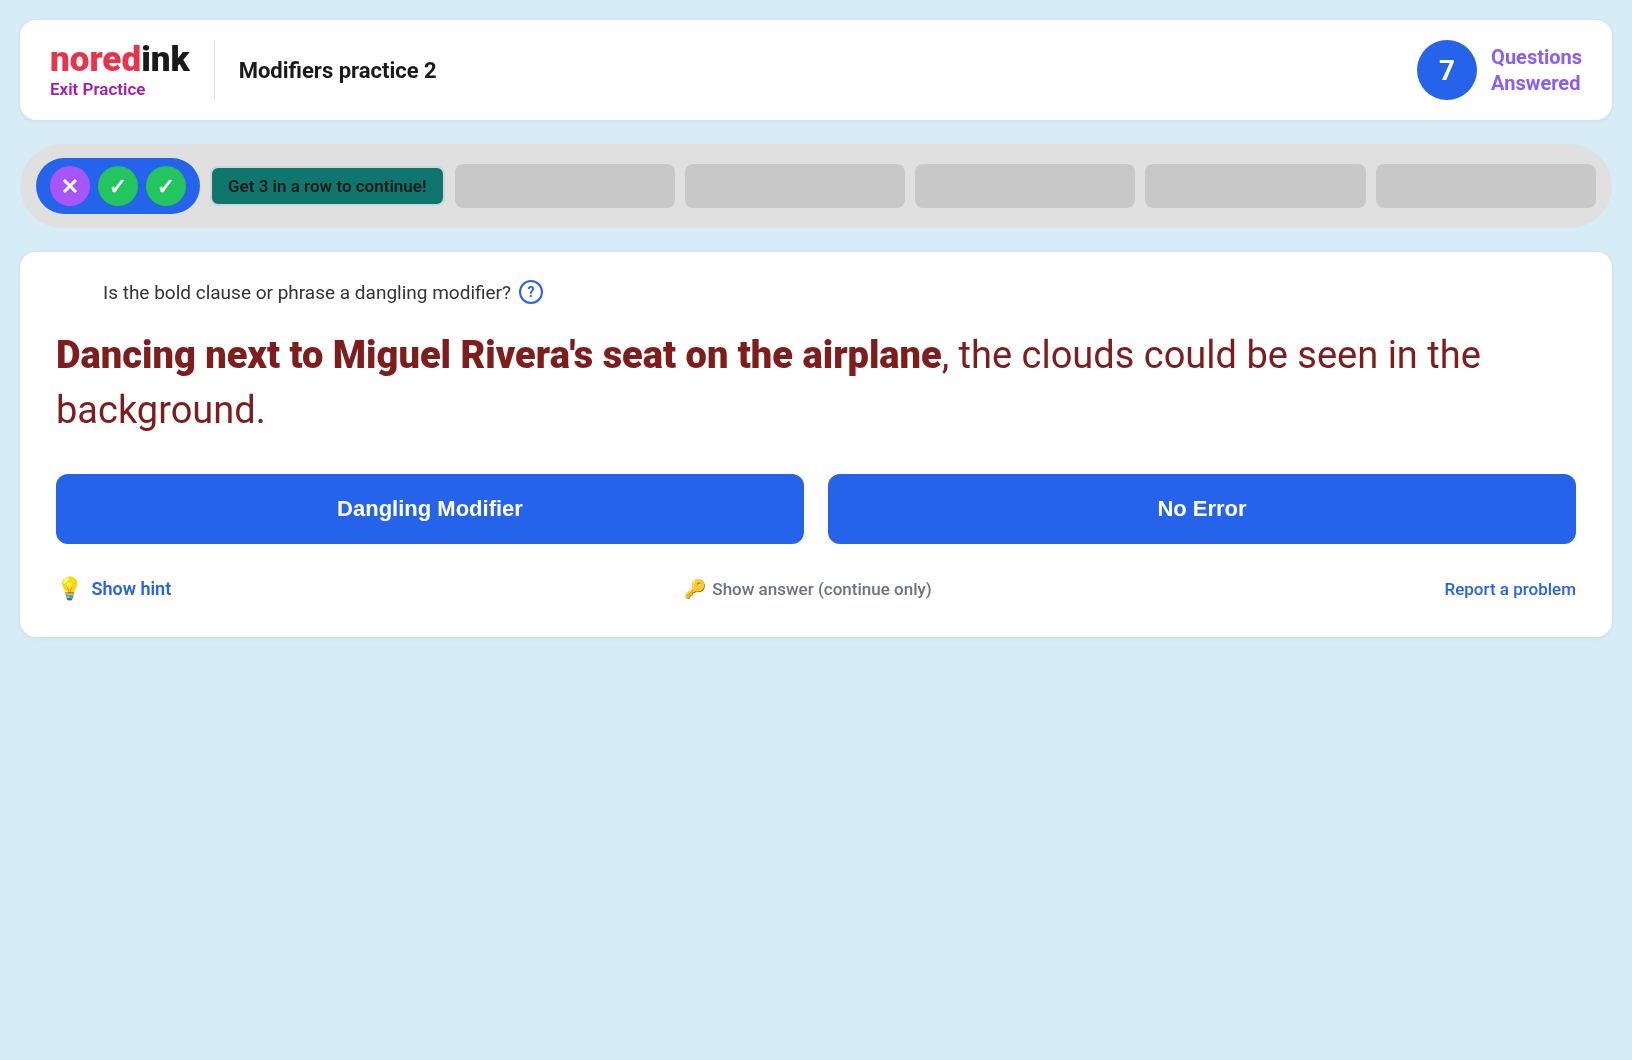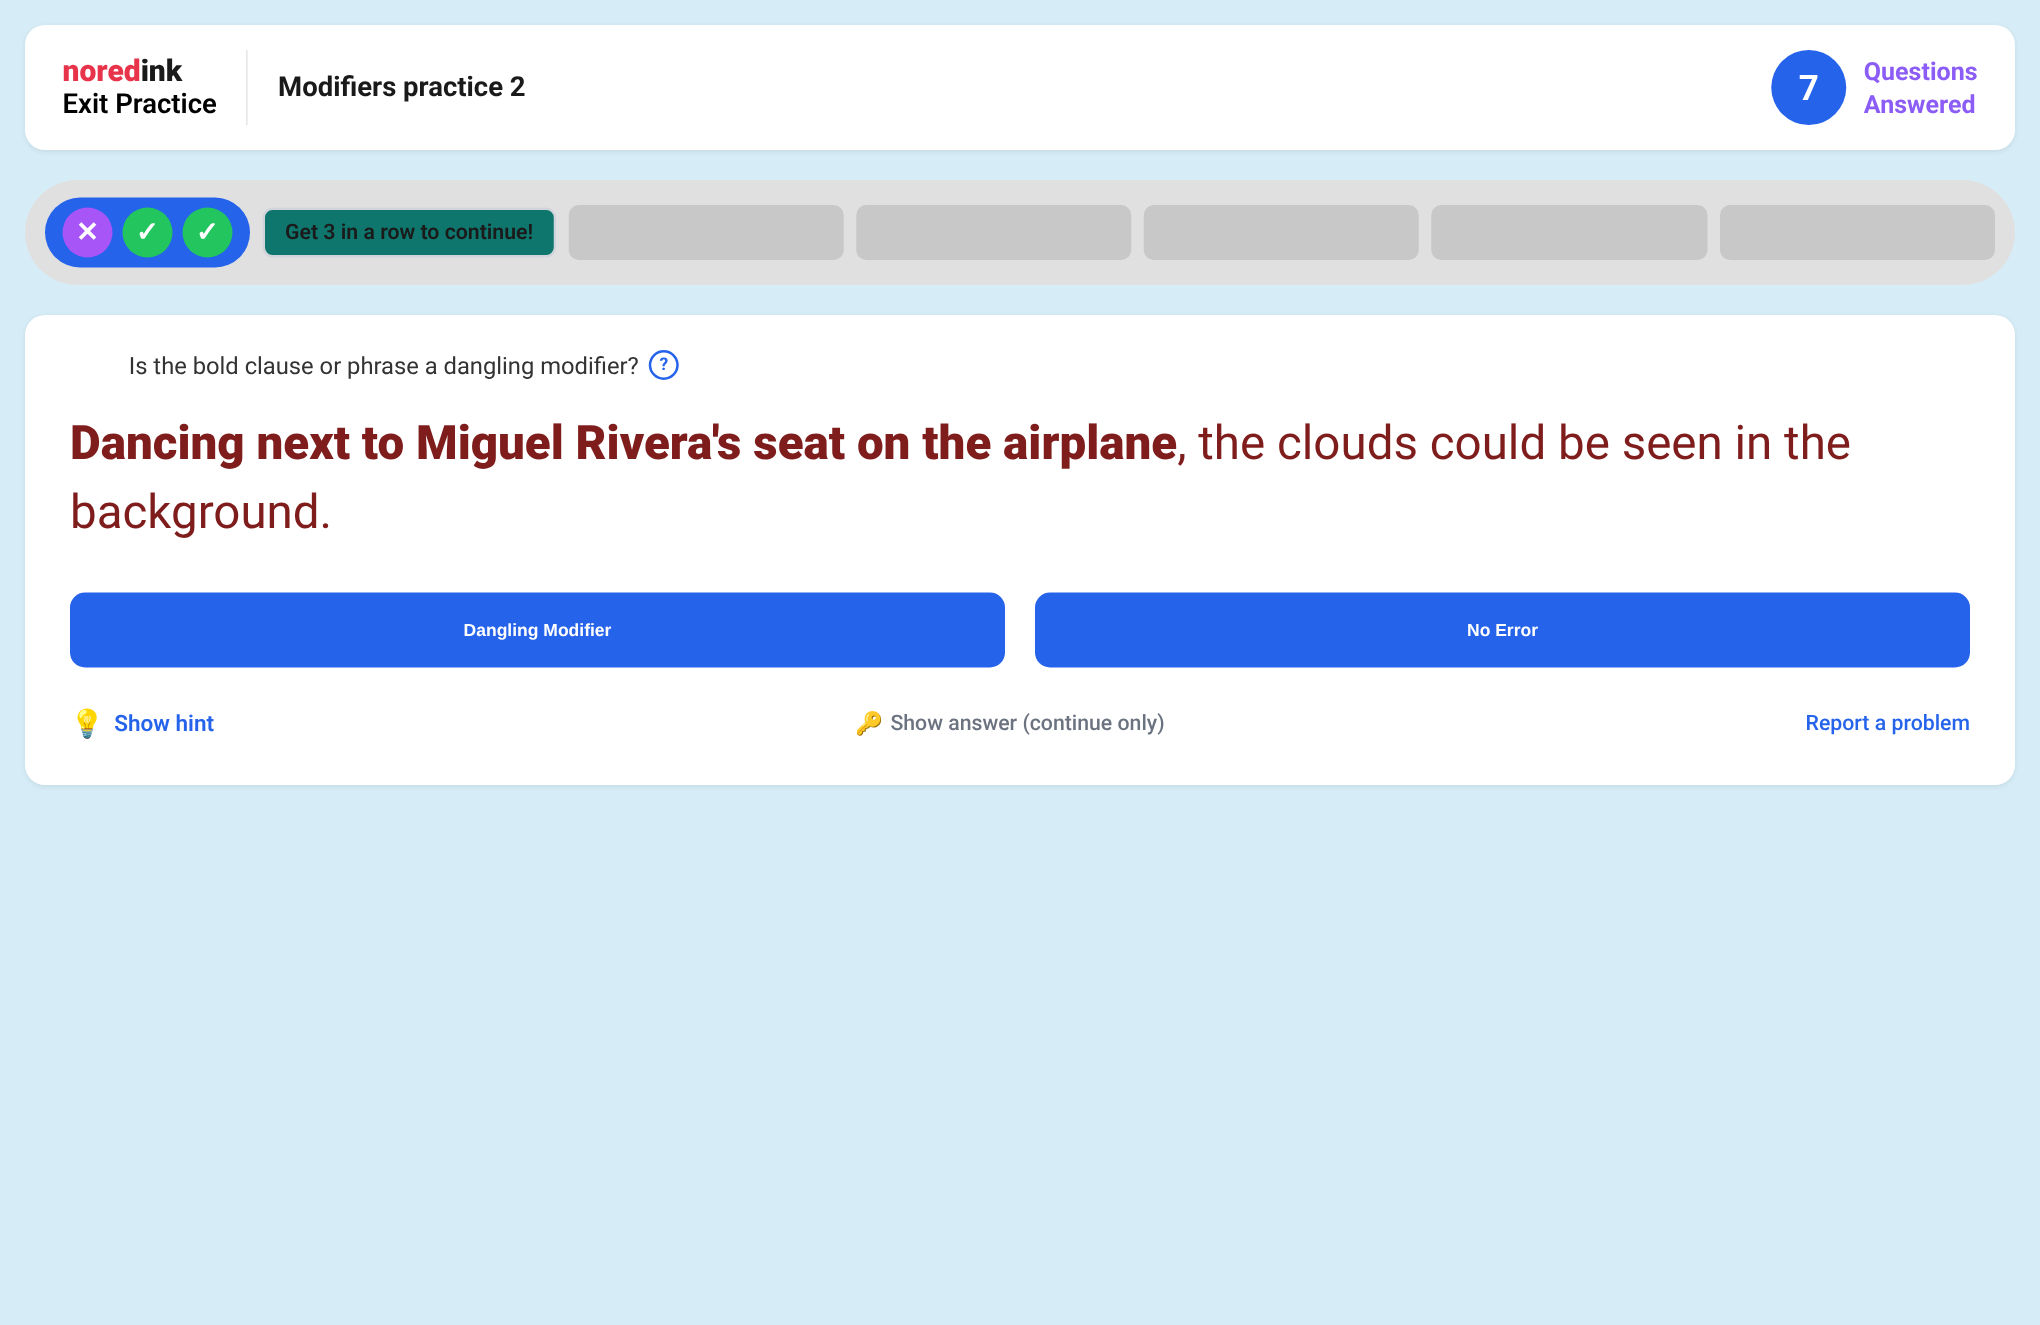--- a/index.html
+++ b/index.html
@@ -20,34 +20,33 @@
       justify-content: space-between;
       margin-bottom: 24px;
       box-shadow: 0 1px 4px rgba(0,0,0,0.08);
     }
     .header-left {
       display: flex;
       align-items: center;
       gap: 24px;
     }
     .logo {
-      font-size: 24px;
+      font-size: 35px;
       font-weight: 900;
       line-height: 1;
     }
     .logo-no { color: #e8344a; }
     .logo-red { color: #e8344a; }
     .logo-ink { color: #1a1a1a; }
     .exit-practice {
-      color: #000000;
-      font-size: 22px;
+      color: #a21caf;
+      font-size: 17px;
       font-weight: 600;
       cursor: pointer;
       margin-top: 2px;
-      text-align: center;
     }
     .header-divider {
       width: 1px;
       height: 60px;
       background: #e0e0e0;
     }
     .practice-title {
       font-size: 22px;
       font-weight: 700;
       color: #1a1a1a;
@@ -176,21 +175,21 @@
       gap: 24px;
       margin-bottom: 32px;
     }
     .answer-btn {
       flex: 1;
       padding: 22px 16px;
       border-radius: 12px;
       border: none;
       background: #2563eb;
       color: #fff;
-      font-size: 14px;
+      font-size: 22px;
       font-weight: 700;
       cursor: pointer;
       text-align: center;
     }
 
     
     .footer-actions {
       display: flex;
       align-items: center;
       justify-content: space-between;

